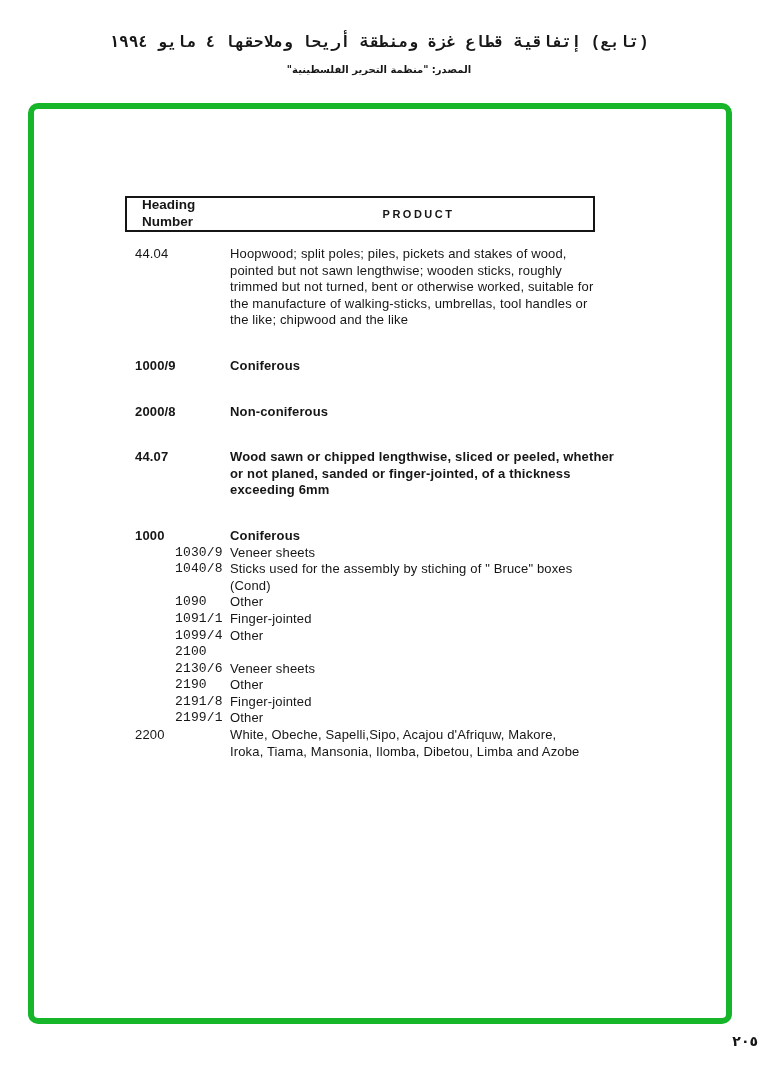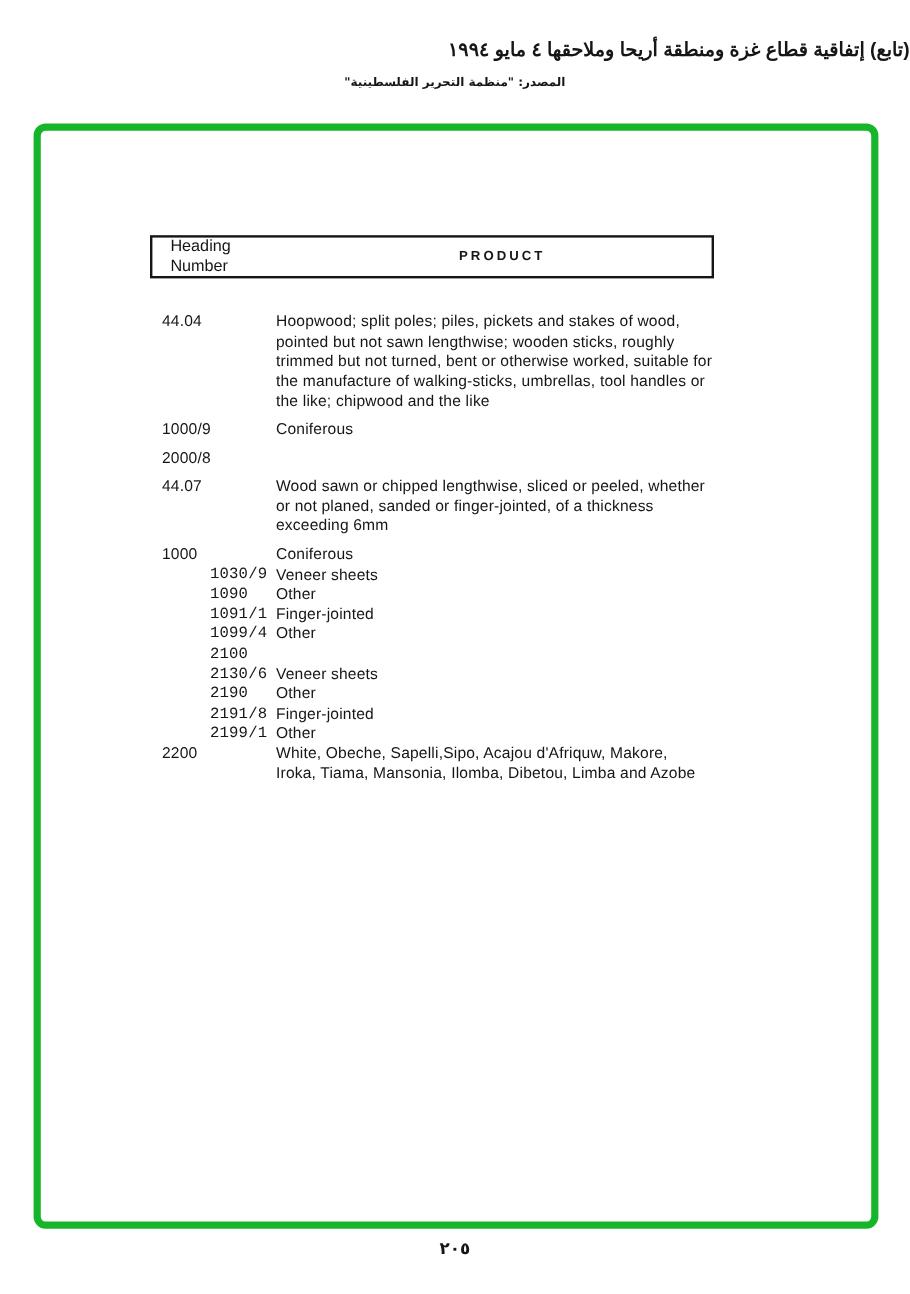--- a/index.html
+++ b/index.html
@@ -15,23 +15,23 @@
     font-family: "Liberation Sans", "DejaVu Sans", sans-serif;
     color: #161616;
   }
 
   
   .ar-title {
     position: absolute;
     top: 32px;
     left: 0;
     right: 0;
-    text-align: right;
+    text-align: center;
     direction: rtl;
-    font-family: Liberation Sans, sans-serif;
+    font-family: Liberation Mono, monospace;
     font-weight: bold;
     font-size: 16px;
   }
   .ar-source {
     position: absolute;
     top: 64px;
     left: 0;
     right: 0;
     text-align: center;
     direction: rtl;
@@ -63,64 +63,63 @@
     box-sizing: border-box;
     border: 2px solid #151515;
     background: #ffffff;
     display: flex;
     align-items: center;
   }
   .heading-col {
     flex: 0 0 auto;
     width: 102px;
     padding-left: 15px;
-    font-weight: normal;
+    font-weight: bold;
     font-size: 13.5px;
     line-height: 1.25;
     white-space: pre-line;
   }
   .product-col {
     flex: 1 1 auto;
     text-align: center;
     font-weight: bold;
     font-size: 11px;
     letter-spacing: 2.5px;
   }
 
   
   .rows {
     position: absolute;
     left: 0;
-    top: 260px;
+    top: 246px;
     width: 690px;
   }
   .row {
     display: flex;
     align-items: flex-start;
     font-size: 13px;
     line-height: 16.6px;
     letter-spacing: 0.15px;
   }
-  .row.gap { margin-top: 7px; }
+  .row.gap { margin-top: 29px; font-weight: bold; }
   .code { flex: 0 0 auto; }
   .row.level1 .code { margin-left: 135px; width: 95px; }
   .row.level2 .code { margin-left: 175px; width: 55px; font-family: Liberation Mono, monospace; }
   .text {
     flex: 0 0 auto;
     width: 430px;
     white-space: pre-line;
   }
 
   
   .page-number {
     position: absolute;
     top: 1033px;
     left: 0;
     right: 0;
-    text-align: center;
     direction: rtl;
     font-family: "DejaVu Sans", sans-serif;
     font-weight: bold;
     font-size: 14px;
     letter-spacing: 4px;
   }
 </style>
 </head>
 <body style="color: rgb(22, 22, 22);">
 
@@ -144,36 +143,42 @@
 trimmed but not turned, bent or otherwise worked, suitable for
 the manufacture of walking-sticks, umbrellas, tool handles or
 the like; chipwood and the like</span>
     </div>
     <div class="row level1 gap">
       <span class="code">1000/9</span>
       <span class="text">Coniferous</span>
     </div>
     <div class="row level1 gap">
       <span class="code">2000/8</span>
+      <span class="text">Non-coniferous</span>
     </div>
     <div class="row level1 gap">
       <span class="code">44.07</span>
       <span class="text">Wood sawn or chipped lengthwise, sliced or peeled, whether
 or not planed, sanded or finger-jointed, of a thickness
 exceeding 6mm</span>
     </div>
     <div class="row level1 gap">
       <span class="code">1000</span>
       <span class="text">Coniferous</span>
     </div>
     <div class="row level2">
       <span class="code">1030/9</span>
       <span class="text">Veneer sheets</span>
     </div>
     <div class="row level2">
+      <span class="code">1040/8</span>
+      <span class="text">Sticks used for the assembly by stiching of  " Bruce"  boxes
+(Cond)</span>
+    </div>
+    <div class="row level2">
       <span class="code">1090</span>
       <span class="text">Other</span>
     </div>
     <div class="row level2">
       <span class="code">1091/1</span>
       <span class="text">Finger-jointed</span>
     </div>
     <div class="row level2">
       <span class="code">1099/4</span>
       <span class="text">Other</span>

